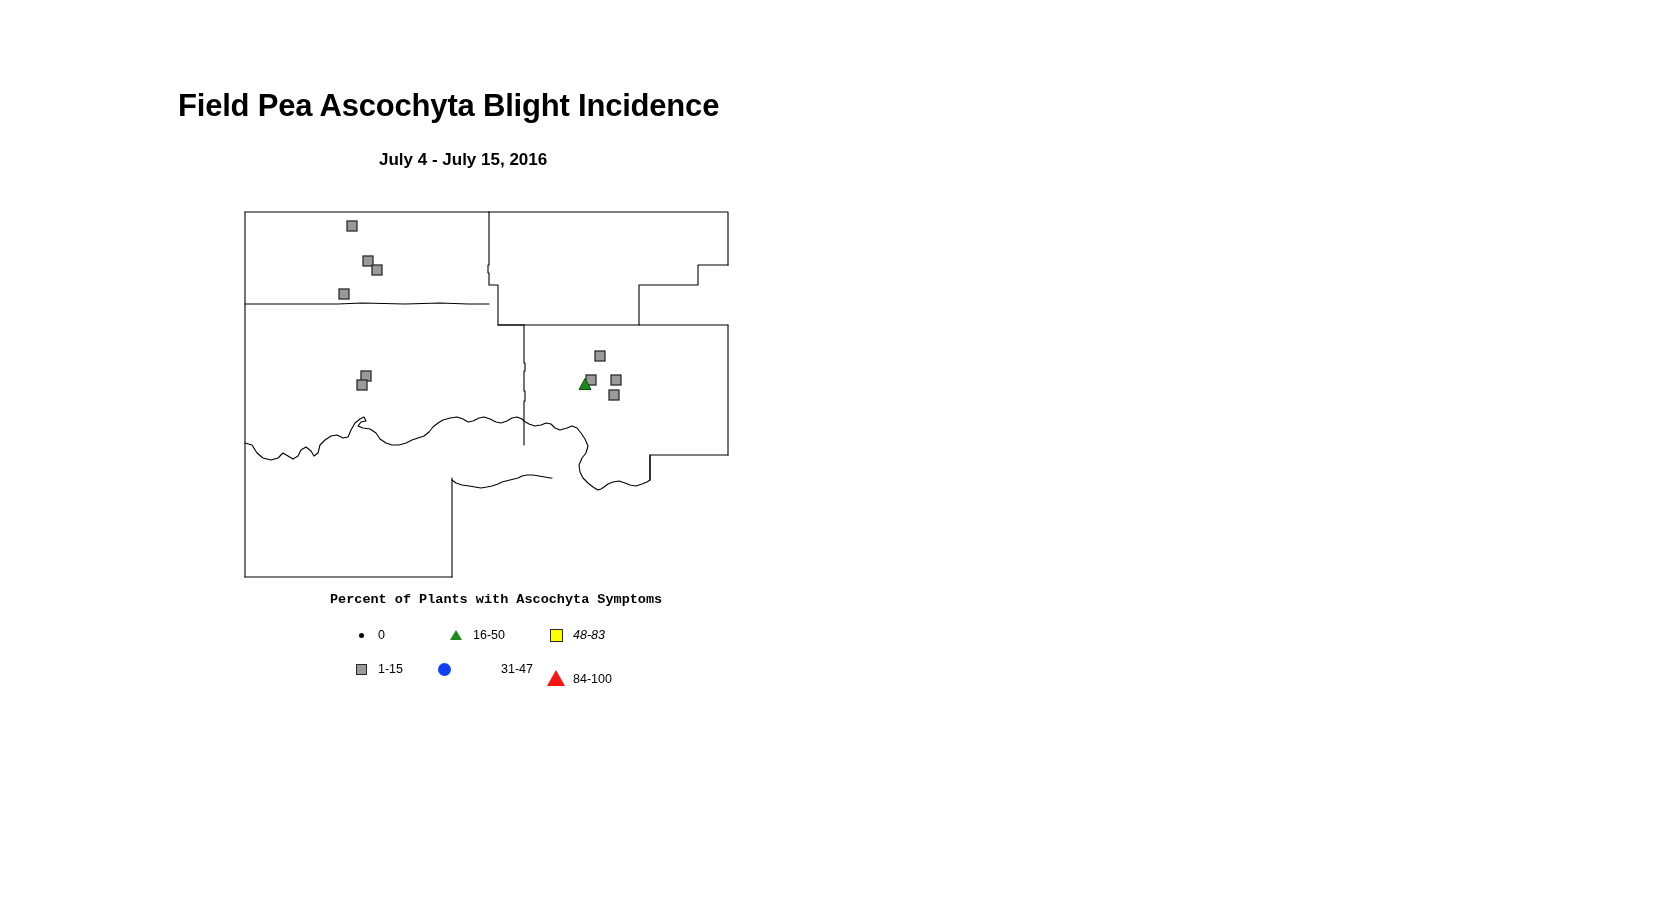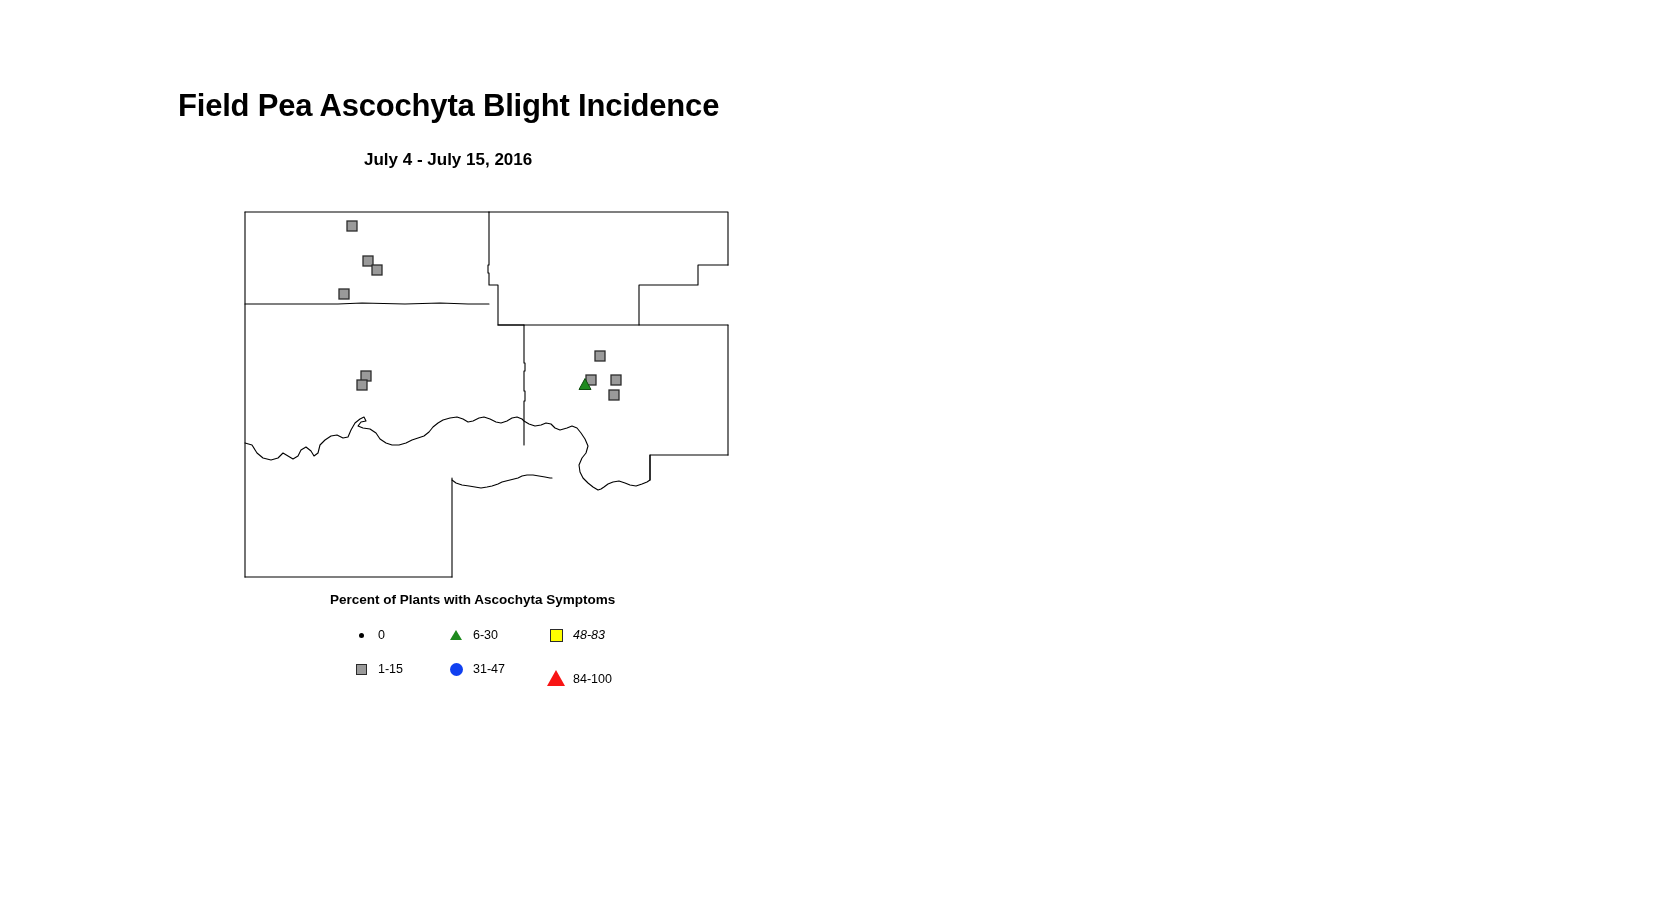--- a/index.html
+++ b/index.html
@@ -8,34 +8,34 @@
 
   #page{position:absolute;left:0;top:0;width:1673px;height:900px;}
 
   
   .title{
     position:absolute;left:178px;top:88px;
     font-size:31px;font-weight:bold;letter-spacing:-0.2px;
     color:#000;white-space:nowrap;
   }
   .subtitle{
-    position:absolute;left:364px;top:150px;
+    position:absolute;left:379px;top:150px;
     font-size:17px;font-weight:bold;
     color:#000;white-space:nowrap;
   }
 
   
   #map-wrap{position:absolute;left:230px;top:195px;width:520px;height:400px;}
   #map-svg{display:block;}
 
   
   #legend{position:absolute;left:245px;top:590px;width:520px;height:95px;}
   .legend-title{
     position:absolute;left:85px;top:2px;
-    font-size:13.5px;font-weight:bold;white-space:nowrap;color:#000;
+    font-size:13.5px;font-weight:bold;white-space:nowrap;color:#000;font-family:Liberation Mono, monospace;
   }
   .legend-grid{position:absolute;left:0;top:28px;width:520px;}
   .legend-row{position:relative;height:34px;}
   .legend-cell{position:absolute;height:34px;display:flex;align-items:center;}
   .legend-cell .sym{width:22px;display:flex;align-items:center;justify-content:center;}
   .legend-cell .lbl{font-size:12.5px;color:#000;white-space:nowrap;margin-left:6px;}
 
   
   .sym-dot{width:5px;height:5px;border-radius:50%;background:#000;}
   .sym-sq{width:11px;height:11px;background:#9a9a9a;border:1.4px solid #2b2b2b;box-sizing:border-box;}
@@ -124,42 +124,42 @@
           <span class="sym">
               <i class="sym-dot"></i>
             </span>
           <span class="lbl">0</span>
         </div>
 
         <div class="legend-cell" style="left:200px;">
           <span class="sym">
               <i class="sym-tri-sm"></i>
             </span>
-          <span class="lbl">6-30</span>
+          <span class="lbl">16-50</span>
         </div>
 
         <div class="legend-cell" style="left:300px;font-style:italic;">
           <span class="sym">
               <i class="sym-sq-yellow"></i>
             </span>
           <span class="lbl">48-83</span>
         </div>
 
       </div>
 
       <div class="legend-row">
 
         <div class="legend-cell" style="left:105px;justify-content:center;">
           <span class="sym">
               <i class="sym-sq"></i>
             </span>
           <span class="lbl">1-15</span>
         </div>
 
-        <div class="legend-cell" style="left:200px;">
+        <div class="legend-cell" style="left:188px;gap:40px;">
           <span class="sym">
               <i class="sym-circle"></i>
             </span>
           <span class="lbl">31-47</span>
         </div>
 
         <div class="legend-cell" style="left:300px;align-items:flex-end;">
           <span class="sym">
               <i class="sym-tri-red"></i>
             </span>

